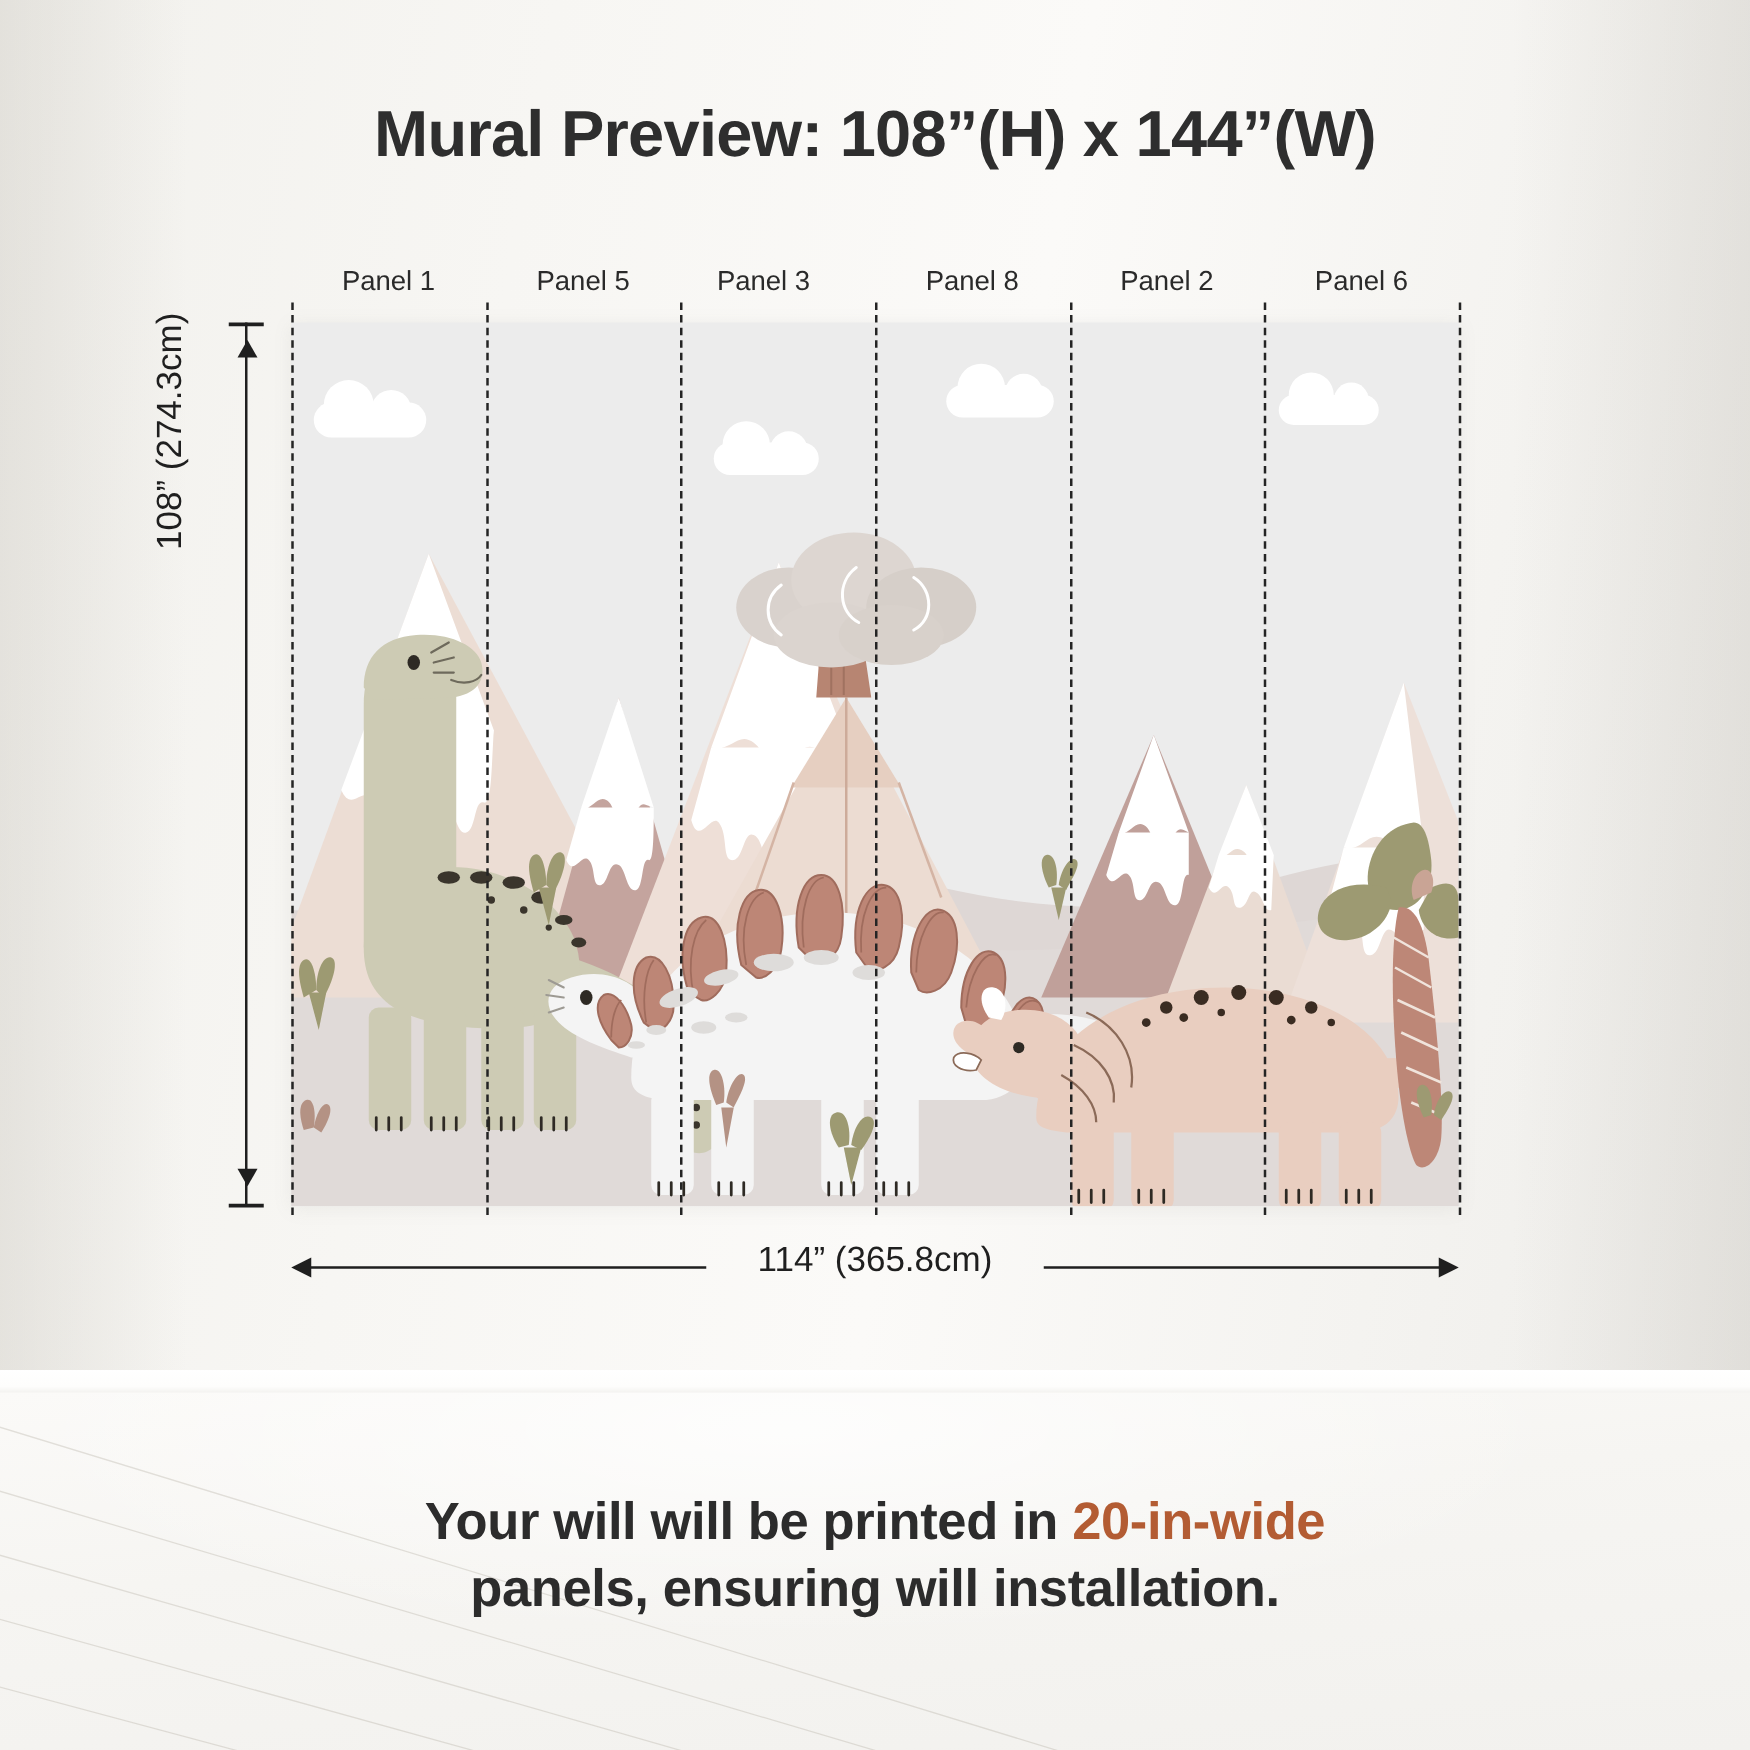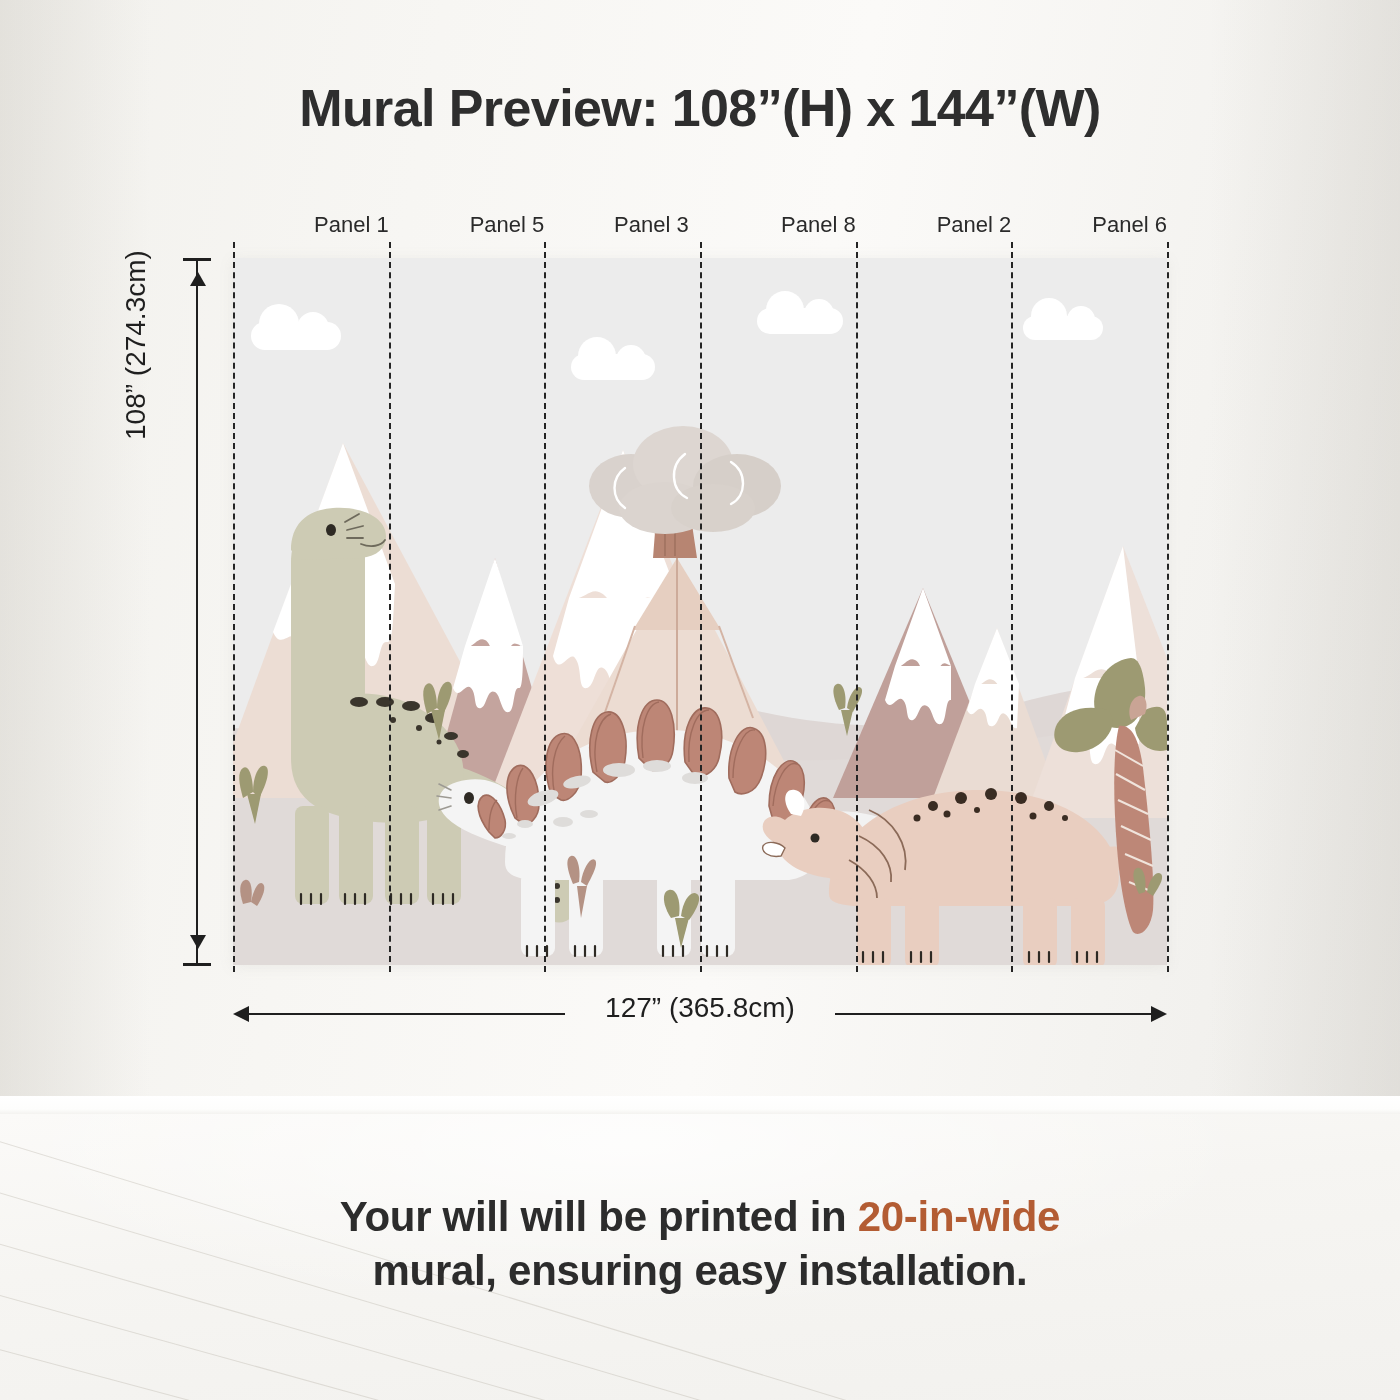--- a/index.html
+++ b/index.html
@@ -50,21 +50,21 @@
     position: absolute; left: 0; top: 78px; width: 1400px;
     text-align: center;
     font-size: 52px; font-weight: 700; color: #2e2e2e;
     letter-spacing: -0.6px;
   }
 
   
   .panel-labels { position: absolute; left: 233px; top: 212px; width: 934px; height: 34px; }
   .panel-label {
     position: absolute; top: 0; width: 155.667px;
-    text-align: right; font-size: 22px; color: #2a2a2a; font-weight: 400;
+    text-align: center; font-size: 22px; color: #2a2a2a; font-weight: 400;
   }
 
   
   .mural {
     position: absolute; left: 233px; top: 258px; width: 934px; height: 707px;
     overflow: hidden;
     background: #ececec;
     box-shadow: 0 2px 14px rgba(140,134,124,.10);
   }
   .mural svg { display: block; }
@@ -457,22 +457,22 @@
     <div class="dim-v-arrow" style="top:935px; border-top:14px solid #1f1f1f;"></div>
     <div class="dim-v-label">108” (274.3cm)</div>
   </div>
 
   <div class="dim-h-wrap">
     <div class="dim-h-line" style="left:14px; width:318px;"></div>
     <div class="dim-h-line" style="right:14px; width:318px;"></div>
     <div class="dim-h-arrow-l"></div>
     <div class="dim-h-arrow-r"></div>
     <div class="dim-h-label">
-      <span>127” (365.8cm)</span>
+      <span>114” (365.8cm)</span>
     </div>
   </div>
 
   <div class="caption">
     <div><span>Your will will be printed in </span><span class="hl">20-in-wide</span></div>
-    <div>mural, ensuring easy installation.</div>
+    <div>panels, ensuring will installation.</div>
   </div>
 
 </div>
 
 </body></html>

